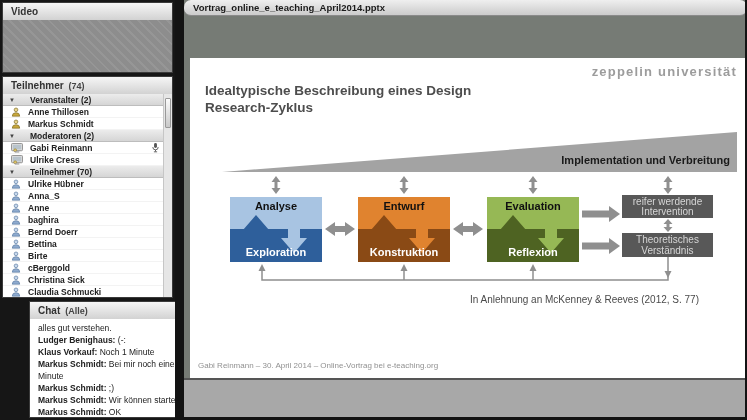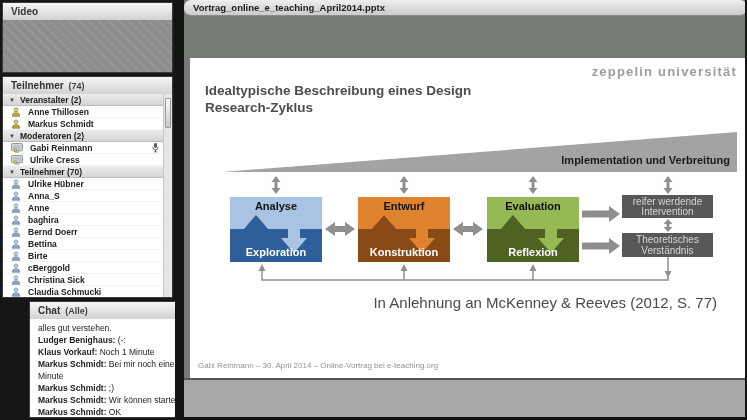--- a/index.html
+++ b/index.html
@@ -15,21 +15,21 @@
   .panel-header{height:17px;background:linear-gradient(#f6f6f6,#d2d2d2);border-bottom:1px solid #9a9a9a;
                 display:flex;align-items:center;padding:0 8px;font-size:10px;font-weight:bold;color:#333;}
   .hdr-count{margin-left:5px;font-size:9px;color:#444;font-weight:bold;}
   .video-body{position:absolute;top:17px;left:0;right:0;bottom:0;
               background:repeating-linear-gradient(45deg,#8d8d8d 0 5px,#969696 5px 7px);}
   .panel-body{position:absolute;top:17px;left:0;right:0;bottom:0;background:#fff;overflow:hidden;}
 
   
   .plist{position:absolute;left:0;top:0;right:9px;}
   .prow{height:12px;display:flex;align-items:center;font-size:8.5px;font-weight:bold;color:#222;box-sizing:border-box;}
-  .prow.section{background:linear-gradient(#ececec,#d5d5d5);border-bottom:1px solid #bdbdbd;padding-left:6px;gap:5px;}
+  .prow.section{background:linear-gradient(#ececec,#d5d5d5);border-bottom:1px solid #bdbdbd;padding-left:6px;gap:15px;}
   .tri{font-size:6px;color:#444;line-height:1;}
   .prow.name{padding-left:8px;gap:7px;border-bottom:1px solid #f3f3f3;}
   .picon{display:flex;align-items:center;}
   .mic{margin-left:auto;margin-right:3px;display:flex;}
 
   
   .scrollbar{position:absolute;right:0;top:0;bottom:0;width:9px;background:#e6e6e6;border-left:1px solid #c6c6c6;box-sizing:border-box;}
   .thumb{position:absolute;left:1px;width:6px;background:linear-gradient(#fbfbfb,#c9c9c9);
          border:1px solid #999;border-radius:1px;box-sizing:border-box;}
   .thumb.part{top:4px;height:30px;}
@@ -47,21 +47,21 @@
                   font-size:9.5px;font-weight:bold;color:#1a1a1a;box-sizing:border-box;border-radius:7px;}
   .slide{position:absolute;left:6px;top:58px;width:555px;height:320px;background:#fff;}
   .bottom-bar{position:absolute;left:0;right:0;top:378px;height:39px;background:#a8a8a8;border-top:2px solid #555;box-sizing:border-box;}
   .bottom-dark{position:absolute;left:0;right:0;top:417px;height:3px;background:#131313;}
   .right-edge{position:absolute;right:0;top:0;width:2px;height:420px;background:#131313;}
 
   
   .logo{position:absolute;top:6px;right:8px;font-size:13px;font-weight:bold;color:#9c9c9c;letter-spacing:1.2px;}
   .slide-title{position:absolute;top:24px;left:15px;font-size:13.5px;font-weight:bold;color:#4d4d4d;line-height:17px;}
   .diagram{position:absolute;left:0;top:62px;width:555px;height:200px;}
-  .citation{position:absolute;top:236px;right:28px;font-size:15px;color:#4a4a4a;}
+  .citation{position:absolute;top:236px;right:46px;font-size:10px;color:#4a4a4a;}
   .slide-footer{position:absolute;top:303px;left:8px;font-size:8px;color:#919191;}
 
   .t-wedge{font:bold 11px "Liberation Sans",sans-serif;fill:#1a1a1a;}
   .t-top{font:bold 11px "Liberation Sans",sans-serif;fill:#111;text-anchor:middle;}
   .t-bot{font:bold 11px "Liberation Sans",sans-serif;fill:#fff;text-anchor:middle;}
   .t-out{font:10px "Liberation Sans",sans-serif;fill:#d6d6d6;text-anchor:middle;}
   .garr{fill:#8f8f8f;}
   .fline{stroke:#8f8f8f;stroke-width:1.5;fill:none;}
 </style>
 </head>

